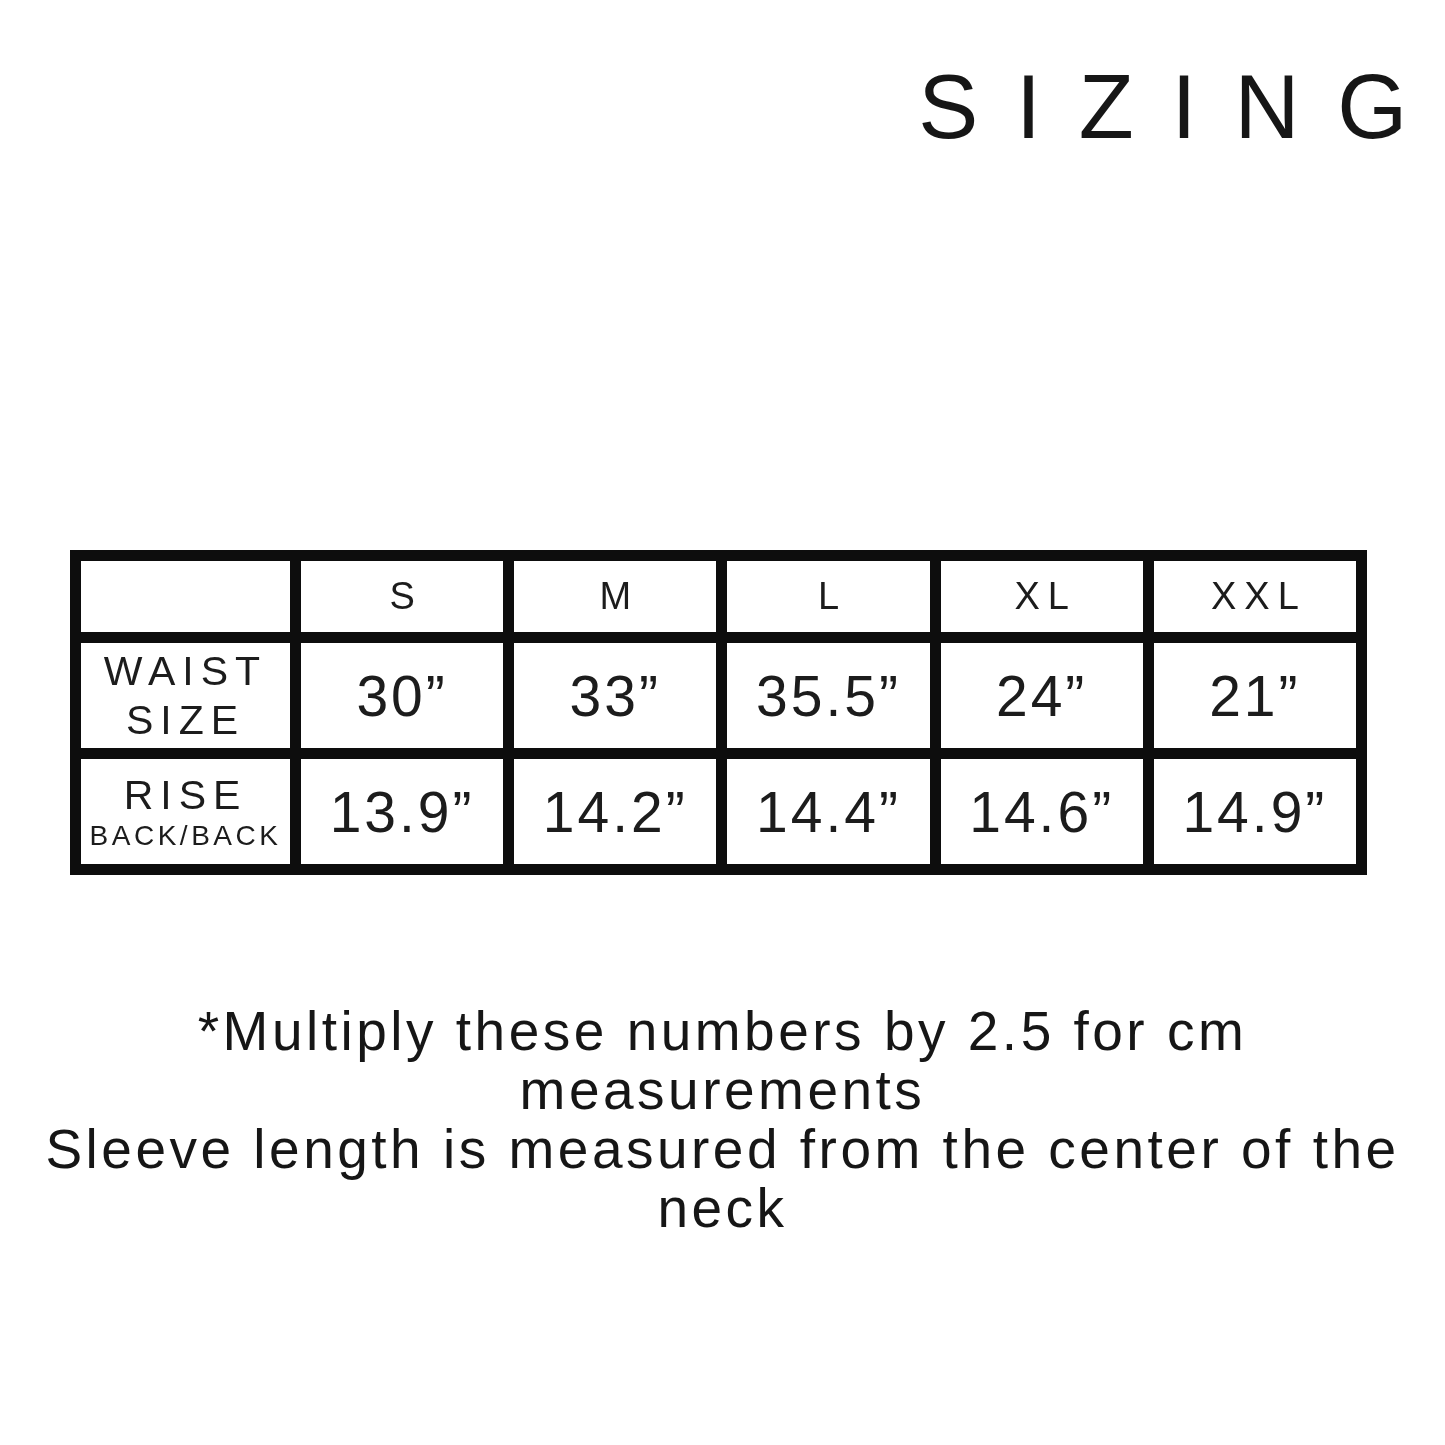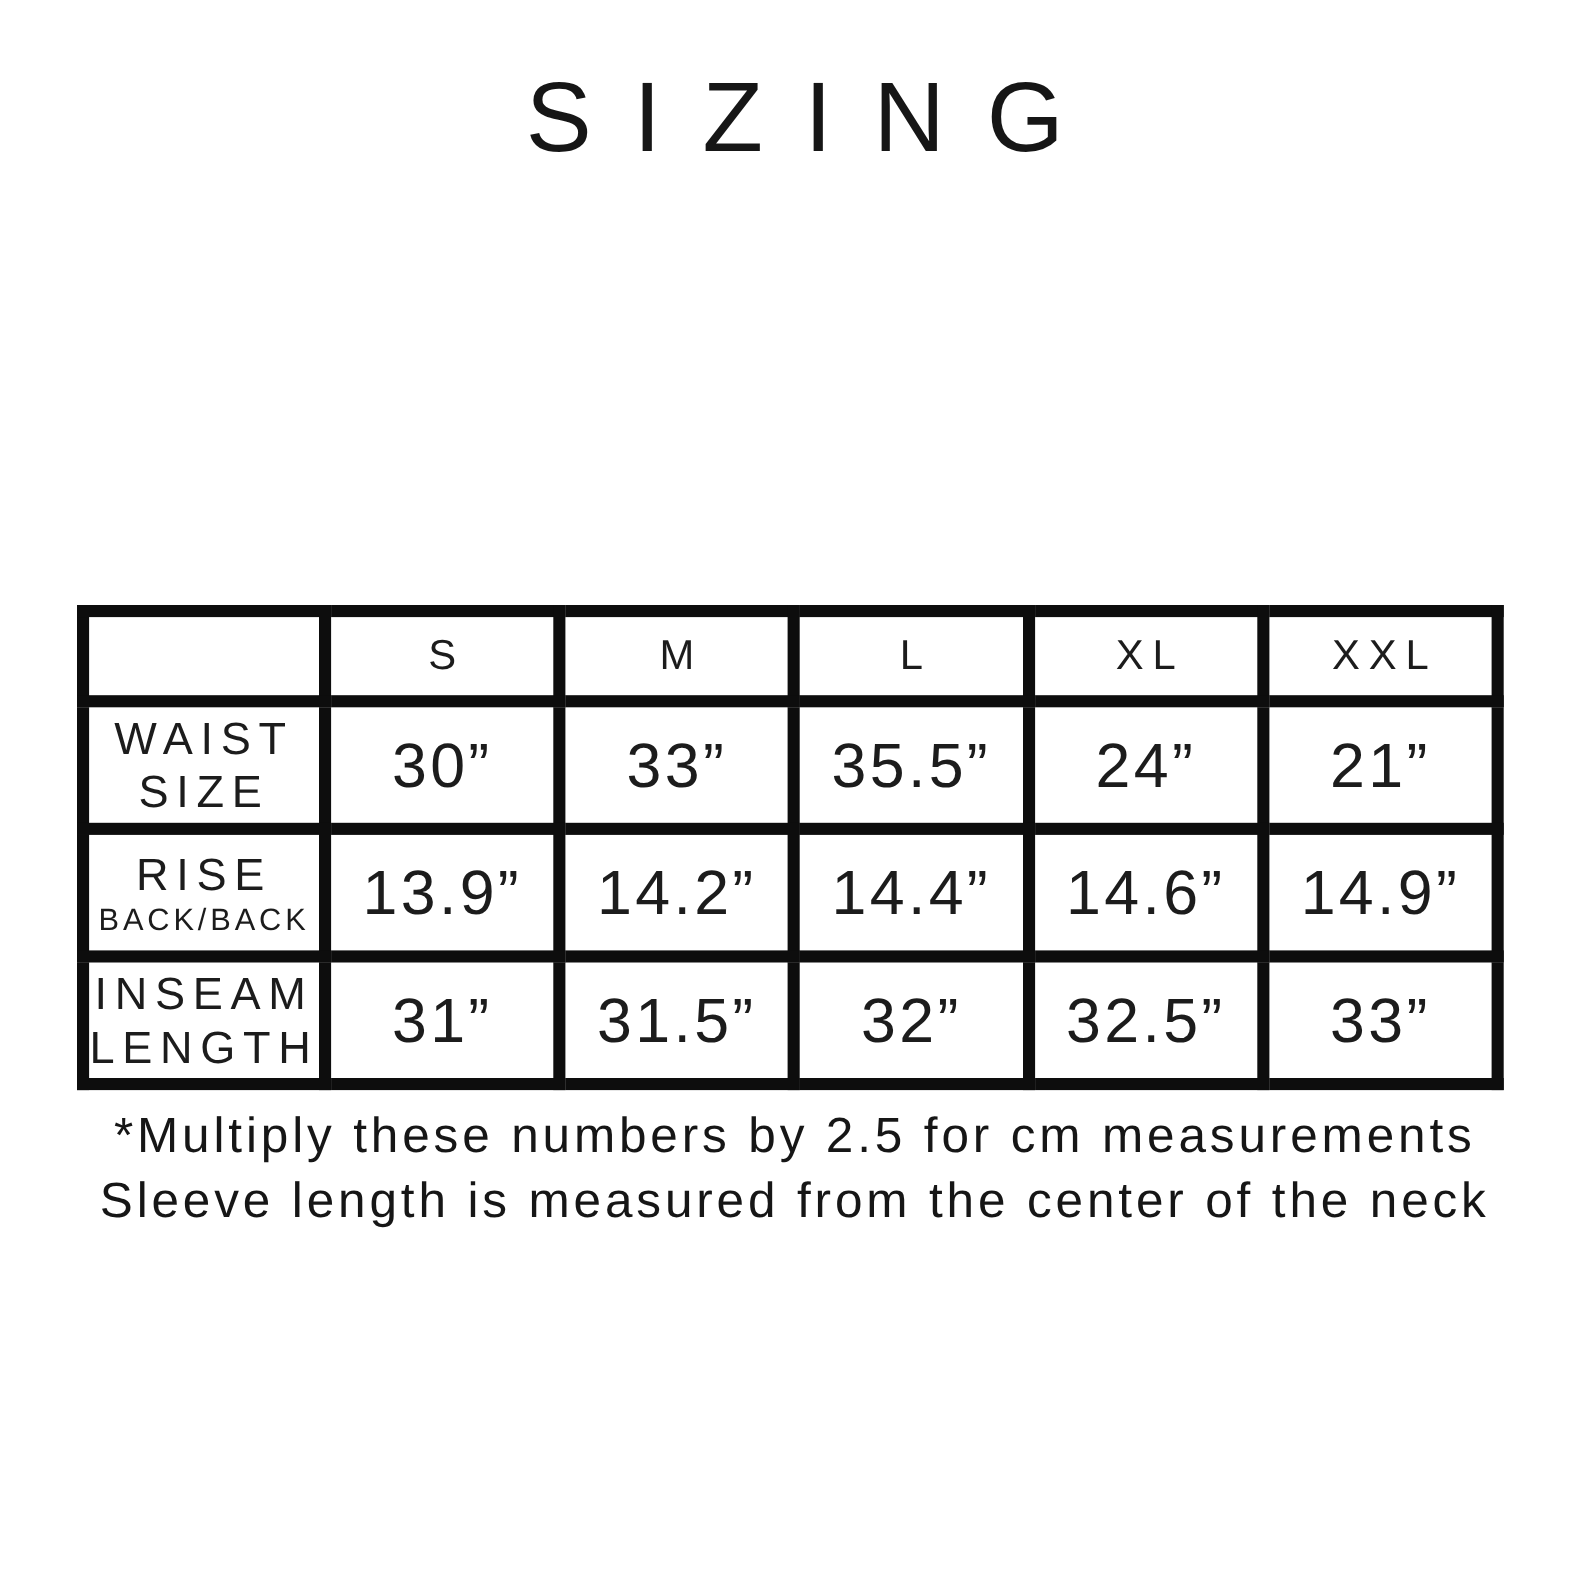--- a/index.html
+++ b/index.html
@@ -15,21 +15,21 @@
     color: #161616;
     font-family: "Liberation Sans", sans-serif;
     overflow: hidden;
   }
   .title {
     position: absolute;
     top: 56px;
     left: 0;
     right: 0;
     margin: 0;
-    text-align: center;
+    text-align: right;
     font-size: 90px;
     font-weight: 400;
     letter-spacing: 0.42em;
     text-indent: 0.42em;
     color: #161616;
   }
   table.size-table {
     position: absolute;
     left: 70px;
     top: 550px;
@@ -68,21 +68,21 @@
   .val-cell {
     font-size: 57px;
     letter-spacing: 3px;
   }
   .footnote {
     position: absolute;
     top: 1002px;
     left: 0;
     right: 0;
     text-align: center;
-    font-size: 45px;
+    font-size: 55px;
     letter-spacing: 3.5px;
     line-height: 59px;
     color: #161616;
   }
 </style>
 </head>
 <body>
 
 <div class="page">
 
@@ -123,31 +123,20 @@
         <th class="row-label">
           <span class="lbl-line">RISE</span>
           <span class="lbl-line sub">BACK/BACK</span>
         </th>
         <td class="val-cell">13.9”</td>
         <td class="val-cell">14.2”</td>
         <td class="val-cell">14.4”</td>
         <td class="val-cell">14.6”</td>
         <td class="val-cell">14.9”</td>
       </tr>
-      <tr>
-        <th class="row-label">
-          <span class="lbl-line">INSEAM</span>
-          <span class="lbl-line">LENGTH</span>
-        </th>
-        <td class="val-cell">31”</td>
-        <td class="val-cell">31.5”</td>
-        <td class="val-cell">32”</td>
-        <td class="val-cell">32.5”</td>
-        <td class="val-cell">33”</td>
-      </tr>
     </tbody>
   </table>
 
   <div class="footnote">
     <div>*Multiply these numbers by 2.5 for cm measurements</div>
     <div>Sleeve length is measured from the center of the neck</div>
   </div>
 
 </div>
 

